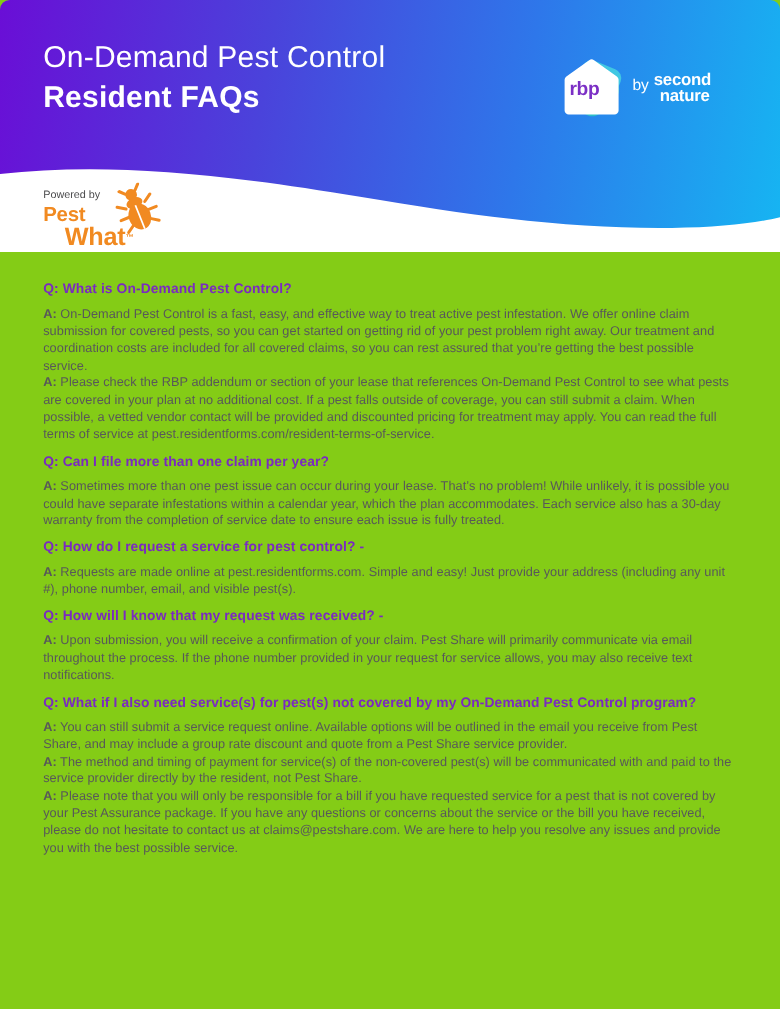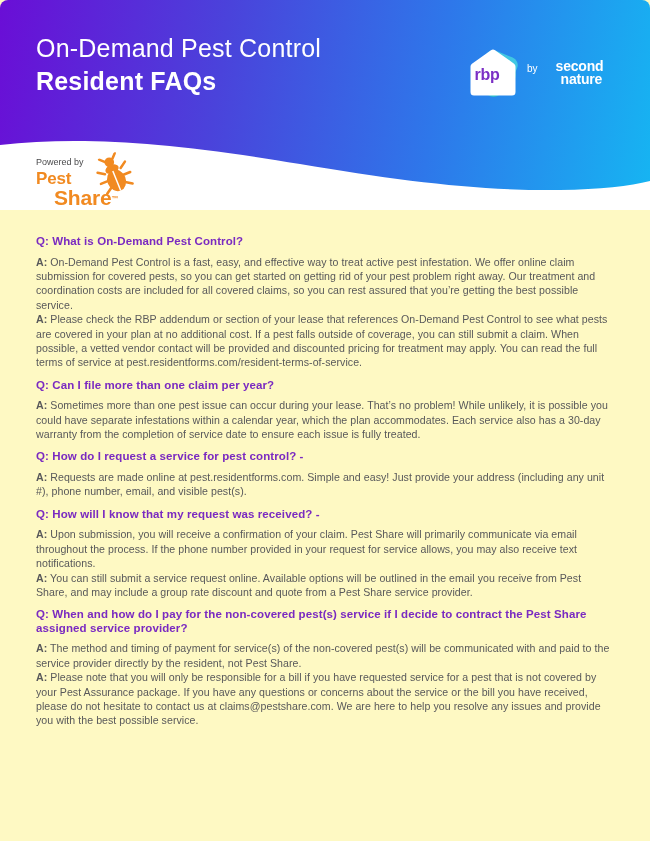--- a/index.html
+++ b/index.html
@@ -1,18 +1,18 @@
 <!DOCTYPE html>
 <html><head>
 <meta charset="utf-8">
 <style>
   html,body{margin:0;padding:0;background:#e8e8e8;}
   .page{
     position:relative;width:650px;height:841px;margin:0 auto;
-    background:#fef9c3;overflow:hidden;
+    background:#84cc16;overflow:hidden;
     font-family:"Liberation Sans","DejaVu Sans",sans-serif;
   }
   
   .header{
     position:relative;width:100%;height:210px;
     background:linear-gradient(99deg,#6a0ed6 0%,#4a43db 34%,#2e77ea 66%,#16b5f2 100%);
     border-radius:8px 8px 0 0;
   }
   .titles{position:absolute;left:36px;top:32px;color:#ffffff;}
   .title-line1{font-size:25px;font-weight:400;line-height:33px;letter-spacing:.2px;}
@@ -28,21 +28,21 @@
     position:absolute;left:16px;top:7px;width:34px;height:34px;
     background:#45d2e0;border-radius:8px;transform:rotate(22deg);opacity:.85;
   }
   .rbp-house{position:absolute;left:5px;top:3px;}
   .rbp-text{
     position:absolute;left:5px;top:3px;width:34px;height:48px;
     display:flex;align-items:center;justify-content:center;
     color:#7b2fc5;font-size:16px;font-weight:700;letter-spacing:-.3px;padding-top:4px;box-sizing:border-box;
   }
   .sn-wordmark{margin-left:6px;margin-top:14px;color:#fff;display:flex;}
-  .sn-by{font-size:10px;font-weight:400;margin-top:3px;margin-right:18px;text-align:right;}
+  .sn-by{font-size:13px;font-weight:400;margin-top:3px;margin-right:4px;text-align:right;}
   .sn-stack{line-height:12.5px;font-size:14px;font-weight:700;letter-spacing:-.2px;}
   .sn-line2{padding-left:5px;}
   
   .wave{position:absolute;left:0;bottom:0;width:650px;height:75px;display:block;}
   
   .powered{position:absolute;left:36px;top:157px;width:120px;}
   .powered-label{font-size:9px;color:#4a4a4c;font-weight:400;margin-bottom:2px;}
   .ps-line1{font-size:17px;font-weight:700;color:#f18a21;line-height:19px;letter-spacing:-.2px;}
   .ps-line2{font-size:21px;font-weight:700;color:#f18a21;line-height:19px;letter-spacing:-.2px;padding-left:18px;}
   .ps-tm{font-size:7px;vertical-align:top;position:relative;top:1px;}
@@ -89,21 +89,21 @@
       </div>
     </div>
 
     <svg class="wave" viewBox="0 0 650 75" preserveAspectRatio="none">
       <path d="M0,10 C80,1 170,7 300,29 C400,46 480,56 560,55 C600,54.5 630,51 650,46 L650,75 L0,75 Z" fill="#ffffff"></path>
     </svg>
 
     <div class="powered">
       <div class="powered-label">Powered by</div>
       <div class="ps-line1"><span>Pest</span></div>
-      <div class="ps-line2"><span>Share</span><span class="ps-tm">™</span></div>
+      <div class="ps-line2"><span>What</span><span class="ps-tm">™</span></div>
       <svg class="ps-bug" width="36" height="40" viewBox="0 0 34 38">
         <g stroke="#f18a21" stroke-width="2.4" stroke-linecap="round" fill="none">
           <path d="M13 5 L9 1"></path>
             <path d="M21 5 L25 1"></path>
           <path d="M9 16 L3 12"></path>
             <path d="M9 23 L2 23"></path>
             <path d="M10 30 L4 34"></path>
           <path d="M25 16 L31 12"></path>
             <path d="M25 23 L32 23"></path>
             <path d="M24 30 L30 34"></path>
@@ -135,25 +135,25 @@
       <div class="faq-q">Q: How do I request a service for pest control? -</div>
       <p class="faq-a"><span class="a-prefix">A:</span> <span>Requests are made online at pest.residentforms.com. Simple and easy! Just provide your address (including any unit #), phone number, email, and visible pest(s).</span></p>
     </div>
 
     <div class="faq-item">
       <div class="faq-q">Q: How will I know that my request was received? -</div>
       <p class="faq-a"><span class="a-prefix">A:</span> <span>Upon submission, you will receive a confirmation of your claim. Pest Share will primarily communicate via email throughout the process. If the phone number provided in your request for service allows, you may also receive text notifications.</span></p>
     </div>
 
     <div class="faq-item">
+      <div class="faq-q">Q: What if I also need service(s) for pest(s) not covered by my On-Demand Pest Control program?</div>
       <p class="faq-a"><span class="a-prefix">A:</span> <span>You can still submit a service request online. Available options will be outlined in the email you receive from Pest Share, and may include a group rate discount and quote from a Pest Share service provider.</span></p>
     </div>
 
     <div class="faq-item">
-      <div class="faq-q">Q: When and how do I pay for the non-covered pest(s) service if I decide to contract the Pest Share assigned service provider?</div>
       <p class="faq-a"><span class="a-prefix">A:</span> <span>The method and timing of payment for service(s) of the non-covered pest(s) will be communicated with and paid to the service provider directly by the resident, not Pest Share.</span></p>
     </div>
 
     <div class="faq-item">
       <p class="faq-a"><span class="a-prefix">A:</span> <span>Please note that you will only be responsible for a bill if you have requested service for a pest that is not covered by your Pest Assurance package. If you have any questions or concerns about the service or the bill you have received, please do not hesitate to contact us at claims@pestshare.com. We are here to help you resolve any issues and provide you with the best possible service.</span></p>
     </div>
   </div>
 
 </div>
 

